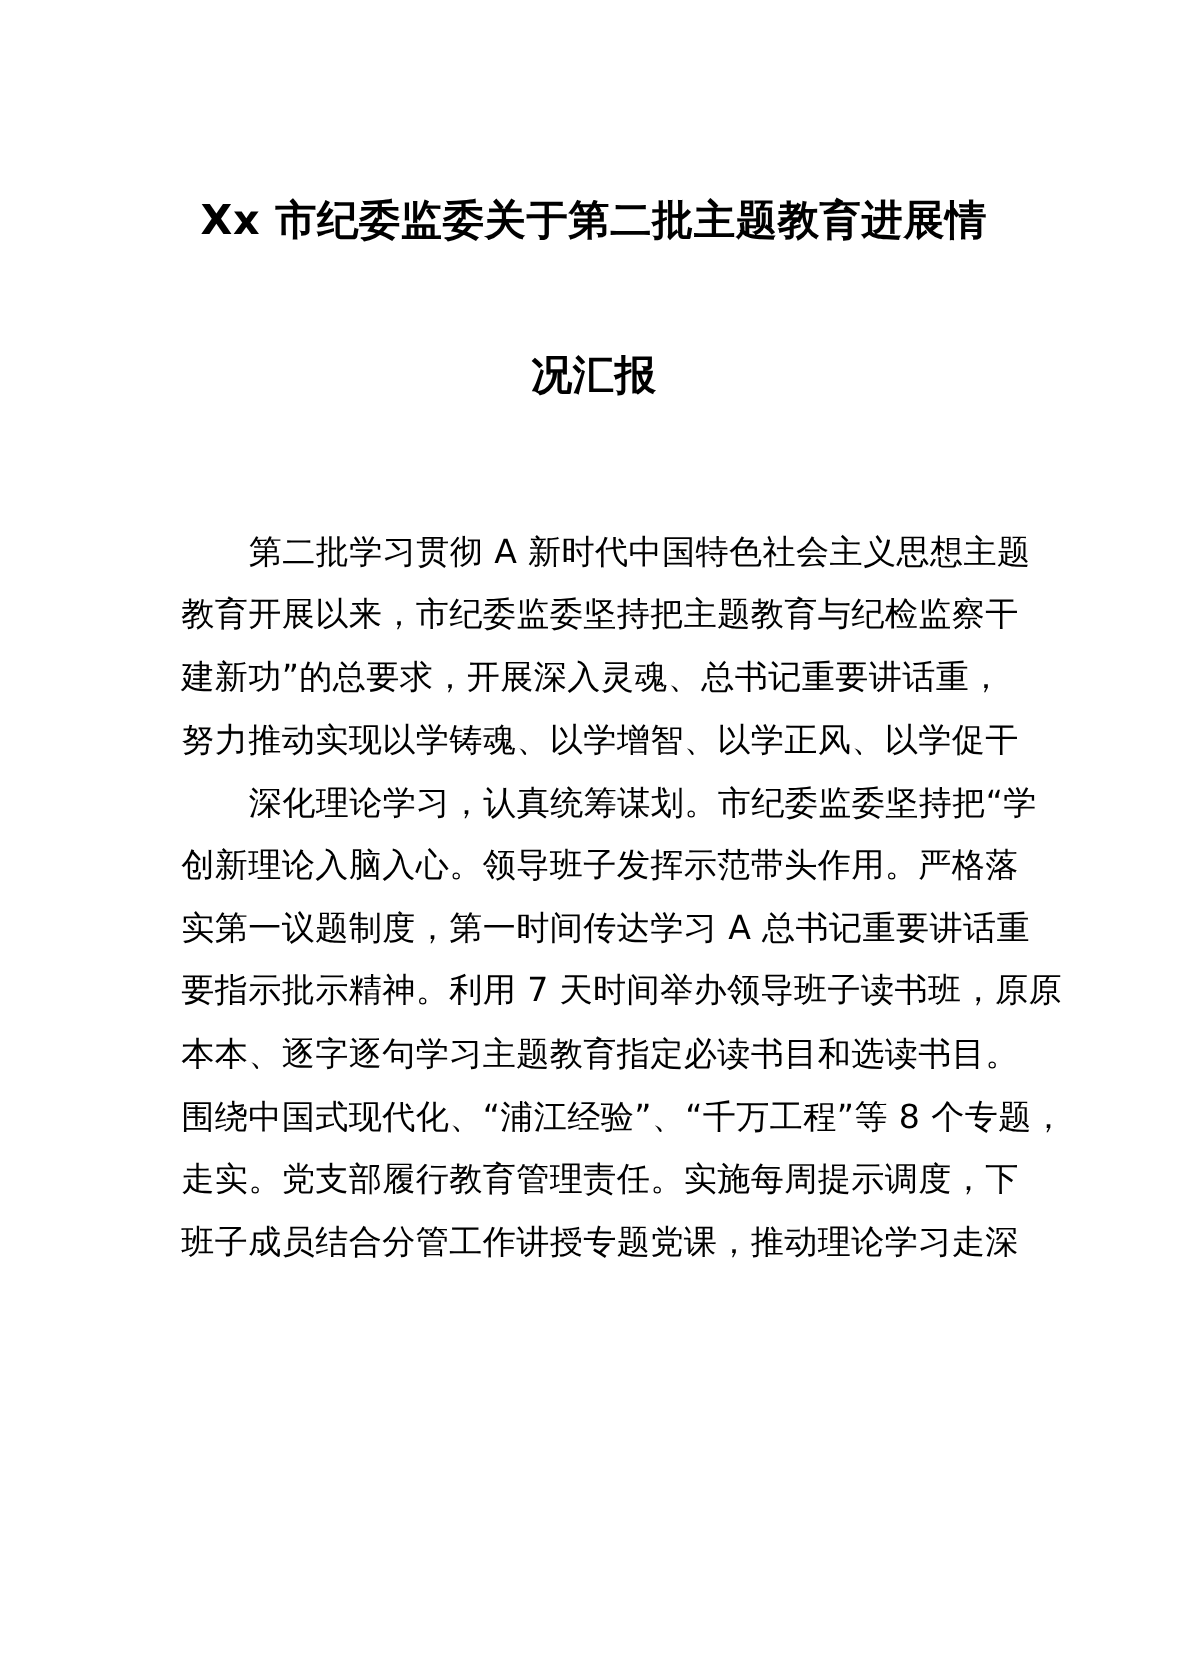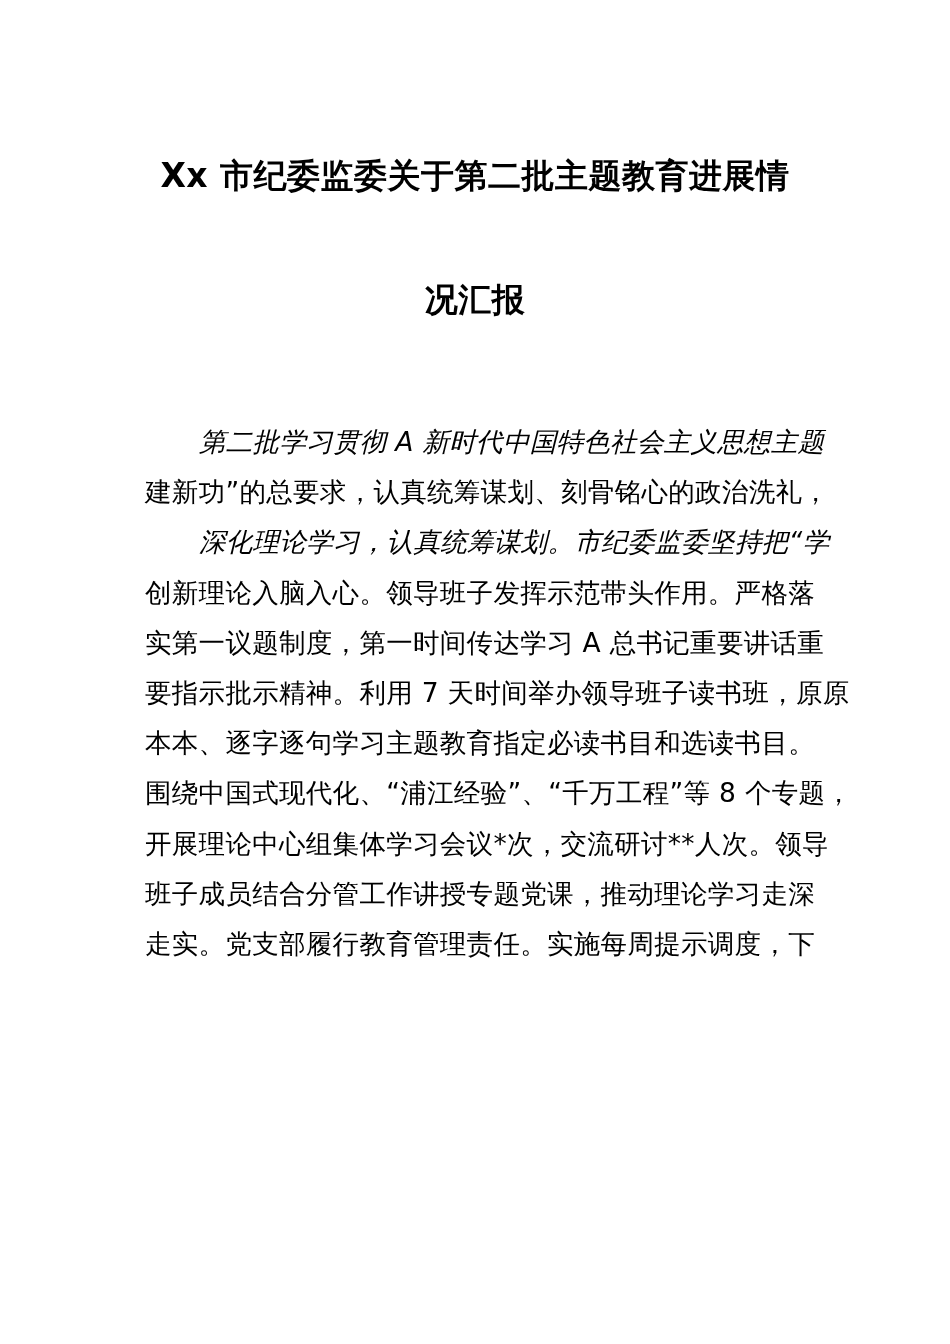--- a/index.html
+++ b/index.html
@@ -42,42 +42,42 @@
     }
     .line {
       font-size: 26.5px;
       line-height: 50.2px;
       height: 50.2px;
       white-space: nowrap;
       letter-spacing: 0.3px;
     }
     .indent {
       padding-left: 54px;
-      font-style: italic;
     }
   </style>
 </head>
 <body>
 
 <div class="page">
 
   <div class="title-line title-line-1">Xx 市纪委监委关于第二批主题教育进展情</div>
   <div class="title-line title-line-2">况汇报</div>
 
   <div class="body">
     <div class="paragraph">
       <div class="line indent">第二批学习贯彻 A 新时代中国特色社会主义思想主题</div>
-      <div class="line">建新功”的总要求，认真统筹谋划、刻骨铭心的政治洗礼，</div>
+      <div class="line">教育开展以来，市纪委监委坚持把主题教育与纪检监察干</div>
+      <div class="line">建新功”的总要求，开展深入灵魂、总书记重要讲话重，</div>
+      <div class="line">努力推动实现以学铸魂、以学增智、以学正风、以学促干</div>
     </div>
     <div class="paragraph">
       <div class="line indent">深化理论学习，认真统筹谋划。市纪委监委坚持把“学</div>
       <div class="line">创新理论入脑入心。领导班子发挥示范带头作用。严格落</div>
       <div class="line">实第一议题制度，第一时间传达学习 A 总书记重要讲话重</div>
       <div class="line">要指示批示精神。利用 7 天时间举办领导班子读书班，原原</div>
       <div class="line">本本、逐字逐句学习主题教育指定必读书目和选读书目。</div>
       <div class="line">围绕中国式现代化、“浦江经验”、“千万工程”等 8 个专题，</div>
-      <div class="line">开展理论中心组集体学习会议*次，交流研讨**人次。领导</div>
+      <div class="line">走实。党支部履行教育管理责任。实施每周提示调度，下</div>
       <div class="line">班子成员结合分管工作讲授专题党课，推动理论学习走深</div>
-      <div class="line">走实。党支部履行教育管理责任。实施每周提示调度，下</div>
     </div>
   </div>
 
 </div>
 
 </body></html>

